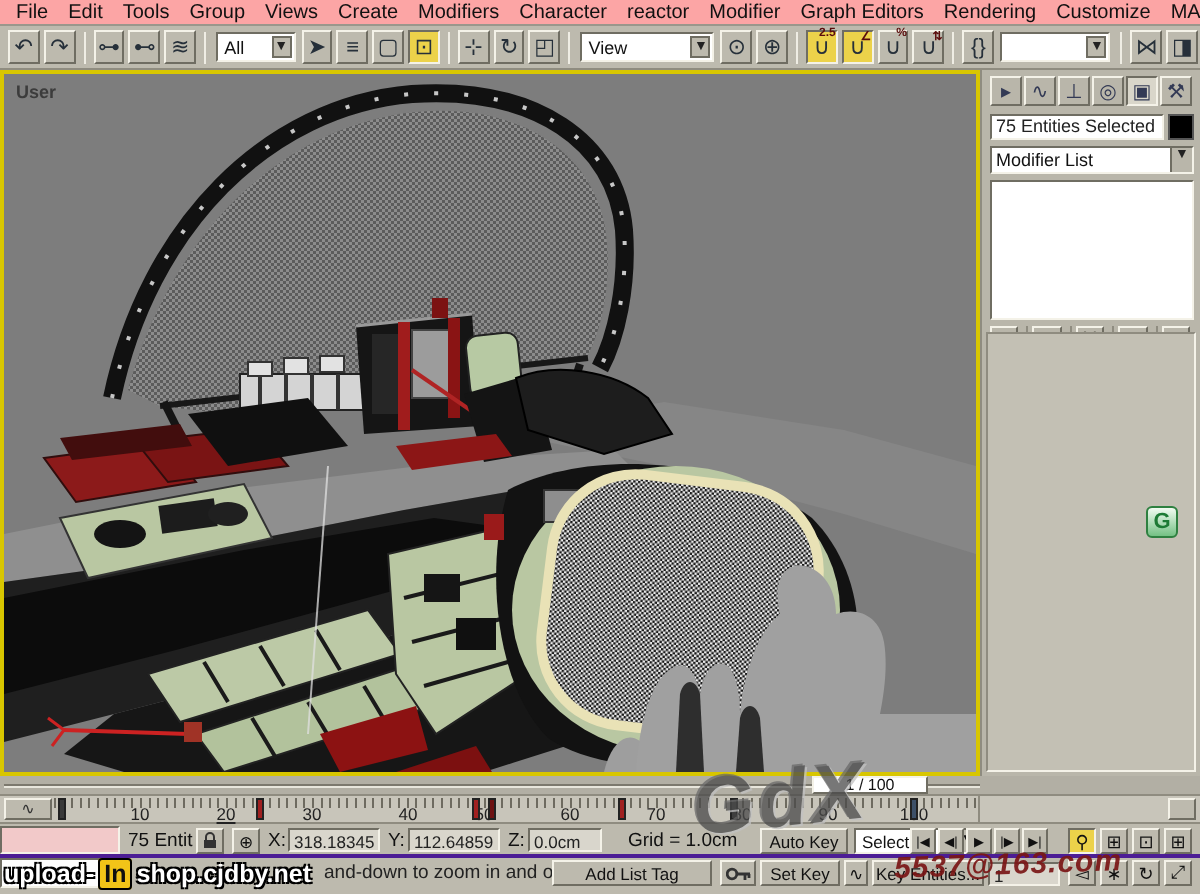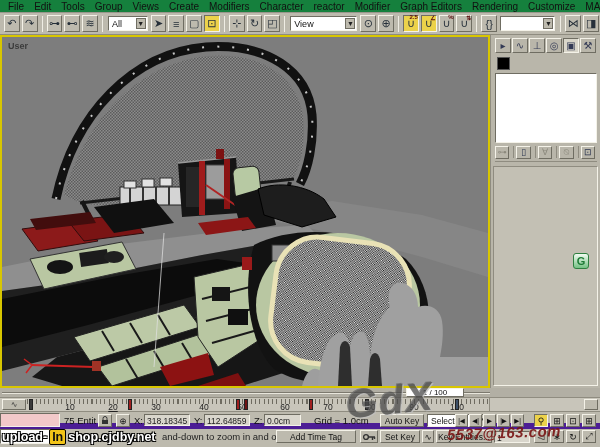--- a/index.html
+++ b/index.html
@@ -1,20 +1,20 @@
 <!DOCTYPE html>
 <html><head>
 <meta charset="utf-8">
 <style>
   * { margin:0; padding:0; box-sizing:border-box; }
   html,body { width:600px; height:447px; overflow:hidden; }
   body { font-family:"Liberation Sans", sans-serif; font-size:11px; background:#bdbaae; position:relative; }
 
   
-  .menubar { height:13px; background:#15803d; display:flex; align-items:center; padding-left:3px; border-bottom:1px solid #9a978c; }
+  .menubar { height:13px; background:#fca5a5; display:flex; align-items:center; padding-left:3px; border-bottom:1px solid #9a978c; }
   .mtitem { font-size:10px; color:#111; padding:0 5px; white-space:nowrap; cursor:default; }
 
   
   .toolbar { height:22px; background:#bdbaae; display:flex; align-items:center; padding-left:3px; border-bottom:1px solid #8f8c80; }
   .tbtn { width:16px; height:17px; margin:0 1px; display:flex; align-items:center; justify-content:center;
           font-size:11px; color:#26303a; background:#bdbaae; border:1px solid; border-color:#f4f2e8 #6f6d62 #6f6d62 #f4f2e8; position:relative; }
   .tbtn.pressed { background:#ecd24a; border-color:#6f6d62 #f4f2e8 #f4f2e8 #6f6d62; }
   .tbtn .badge { position:absolute; top:-2px; right:0; font-size:6px; color:#5a0c0c; font-weight:bold; }
   .tsep { width:1px; height:16px; background:#8f8c80; border-right:1px solid #efede4; margin:0 3px; }
   .tdd { height:15px; background:#fff; border:1px solid; border-color:#6f6d62 #f4f2e8 #f4f2e8 #6f6d62;
@@ -59,21 +59,21 @@
               font-size:8px; text-align:center; line-height:9px; color:#333; }
   .ruler { position:absolute; left:27px; top:1px; width:462px; height:5px;
            background:repeating-linear-gradient(90deg,#6e6b60 0 1px,transparent 1px 4.3px); }
   .rnum { position:absolute; top:4px; font-size:8.5px; color:#222; transform:translateX(-50%); }
   .tkey { position:absolute; top:1px; width:4px; height:11px; border:1px solid #222; }
   .rend { position:absolute; left:489px; top:0; bottom:0; width:1px; background:#8f8c80; }
   .rbtn2 { position:absolute; right:2px; top:1px; width:14px; height:11px; background:#bdbaae; border:1px solid; border-color:#f4f2e8 #6f6d62 #6f6d62 #f4f2e8; }
 
   
   .statusA, .statusB { height:17px; position:relative; background:#bdbaae; font-size:10px; color:#111; }
-  .statusA { border-bottom:6px solid #4c1d95; }
+  .statusA { border-bottom:2px solid #4c1d95; }
   .listener-pink { position:absolute; left:0; top:1px; width:60px; height:14px; background:#f2c9c9; border:1px solid; border-color:#6f6d62 #f4f2e8 #f4f2e8 #6f6d62; }
   .listener-white { position:absolute; left:0; top:0px; width:60px; height:15px; background:#fdfdfd; border:1px solid; border-color:#6f6d62 #f4f2e8 #f4f2e8 #6f6d62; }
   .slab { position:absolute; top:3px; font-size:9.5px; white-space:nowrap; }
   .sfield { position:absolute; top:2px; height:12px; background:#d9d6cc; border:1px solid; border-color:#6f6d62 #f4f2e8 #f4f2e8 #6f6d62;
             font-size:8.5px; color:#222; padding:1px 2px; white-space:nowrap; overflow:hidden; }
   .srbtn { position:absolute; top:2px; height:13px; background:#bdbaae; border:1px solid; border-color:#f4f2e8 #6f6d62 #6f6d62 #f4f2e8;
            font-size:8.5px; color:#111; text-align:center; display:flex; align-items:center; justify-content:center; }
   .srbtn.pressed { background:#ecd24a; border-color:#6f6d62 #f4f2e8 #f4f2e8 #6f6d62; }
   .sdd { position:absolute; top:2px; height:13px; background:#fff; border:1px solid; border-color:#6f6d62 #f4f2e8 #f4f2e8 #6f6d62;
          font-size:8.5px; padding:1px 12px 0 3px; }
@@ -325,21 +325,28 @@
           <span>◎</span>
         </span>
         <span class="ptab active">
           <span>▣</span>
         </span>
         <span class="ptab">
           <span>⚒</span>
         </span>
       </div>
     <div class="prow">
+      <div class="pfield">75 Entities Selected</div>
       <div class="swatch"></div>
+    </div>
+    <div class="prow">
+      <div class="pdd">
+        <span>Modifier List</span>
+        <span class="arr">▼</span>
+      </div>
     </div>
     <div class="stacklist"></div>
     <div class="stackbtns" id="stackbtns">
         <span class="sbtn disabled">
           <span>⊶</span>
         </span>
         <span class="ssep"></span>
         <span class="sbtn">
           <span>▯</span>
         </span>
@@ -435,21 +442,21 @@
       </span>
       <span class="srbtn navbtn" style="left: 582px; top: 2px;">
         <span>⊞</span>
       </span>
     </div>
 </div>
 
 <div class="statusB">
   <div class="listener-white"></div>
   <span class="slab" style="left:162px;top:2px;color:#222">and-down to zoom in and out</span>
-  <div class="srbtn" style="left:276px;width:80px;top:1px">Add Time Tag</div>
+  <div class="srbtn" style="left:276px;width:80px;top:1px">Add List Tag</div>
   <div class="srbtn" style="left:360px;width:18px;top:1px">
     <svg width="13" height="8" viewBox="0 0 13 8">
       <circle cx="3" cy="4" r="2.4" fill="none" stroke="#333" stroke-width="1.4"></circle>
       <path d="M5.5,4 H12 M9.5,4 V7 M11.5,4 V6" stroke="#333" stroke-width="1.4"></path>
     </svg>
   </div>
   <div class="srbtn" style="left:380px;width:40px;top:1px">Set Key</div>
   <div class="srbtn" style="left:422px;width:12px;top:1px">∿</div>
   <div class="srbtn" style="left:436px;width:56px;top:1px">Key Entities...</div>
   <div class="sfield" style="left:494px;width:36px;top:2px">1</div>

